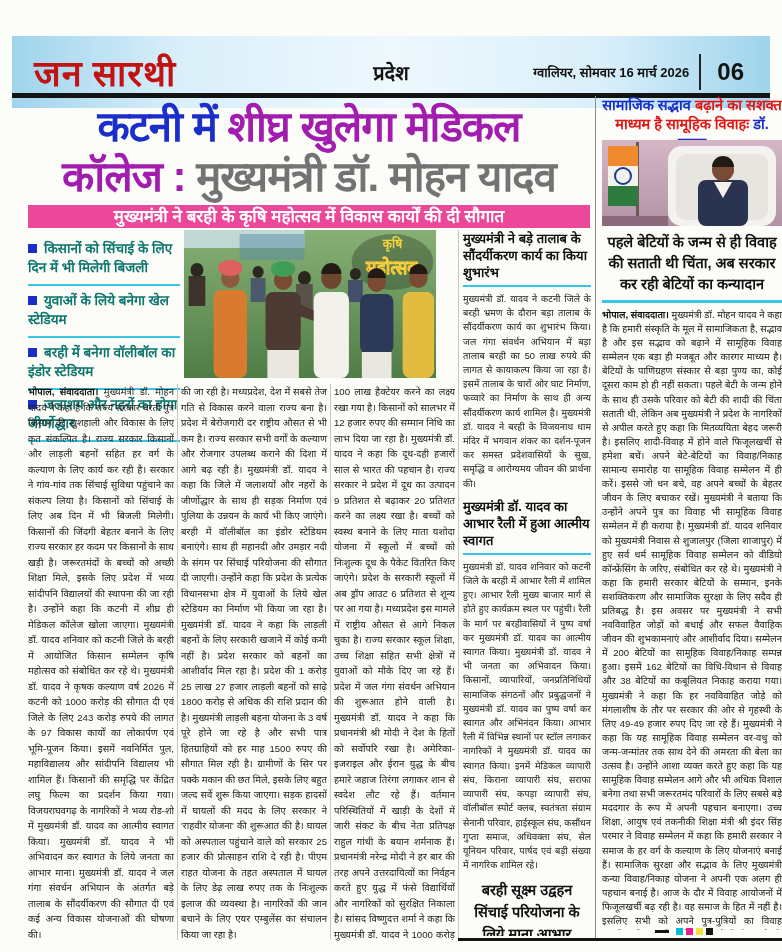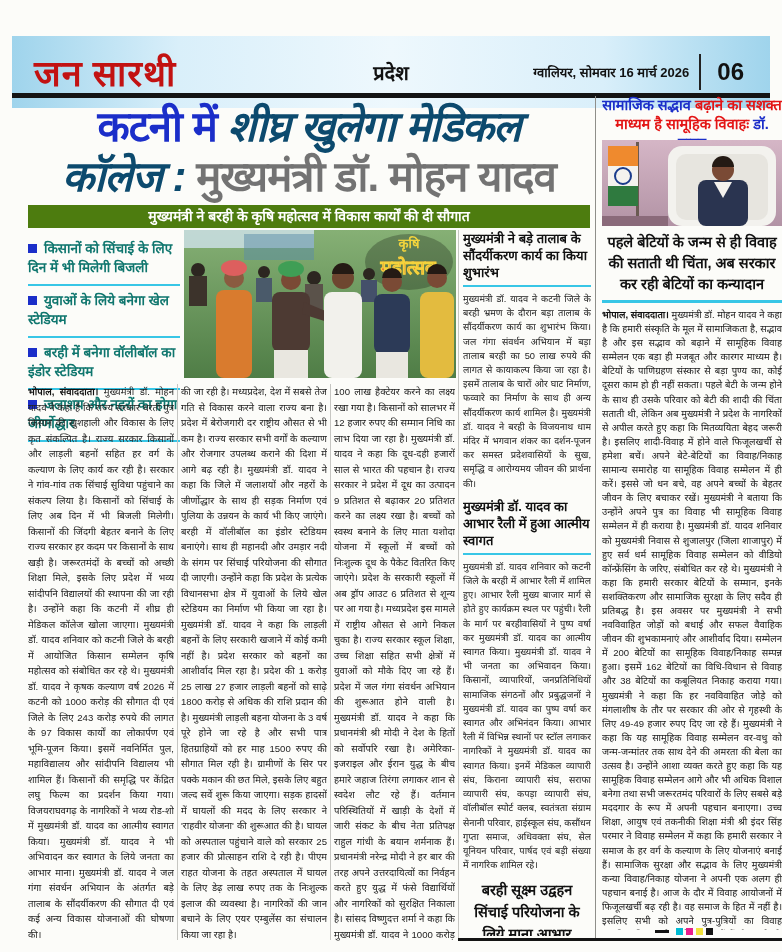--- a/index.html
+++ b/index.html
@@ -18,31 +18,31 @@
   .masthead { font-size:36px; font-weight:bold; color:#c21212; padding-left:22px; letter-spacing:1px; font-family:"Liberation Serif", serif; }
   .section-label { position:absolute; left:0; right:0; text-align:center; font-size:20px; font-weight:bold; color:#111; }
   .band-right { position:absolute; right:22px; top:0; height:100%; display:flex; align-items:center; }
   .dateline { font-size:13px; font-weight:bold; color:#111; padding-right:10px; }
   .pageno { font-size:24px; font-weight:bold; color:#111; border-left:2px solid #222; padding:4px 4px 4px 16px; }
   .double-rule { position:absolute; left:12px; top:93px; width:758px; height:3px; border-top:4px solid #141414; border-bottom:1px solid #141414; }
 
   
   .headline { position:absolute; left:28px; top:102px; width:562px; text-align:center; font-weight:bold; font-size:42px; line-height:50px; letter-spacing:-1px; }
   .hl-blue { color:#1b2ec9; }
-  .hl-black { color:#0c4a6e;font-style:italic; }
+  .hl-black { color:#a21caf; }
   .hl-red { color:#737373; }
-  .strap { position:absolute; left:28px; top:205px; width:562px; height:23px; background:#4d7c0f; color:#fff; font-weight:bold; font-size:14px; line-height:23px; text-align:center; }
+  .strap { position:absolute; left:28px; top:205px; width:562px; height:23px; background:#ec4899; color:#fff; font-weight:bold; font-size:17px; line-height:23px; text-align:center; }
 
   
   .highlights { position:absolute; left:28px; top:234px; width:152px; }
   .hl-item { padding:5px 0 7px 0; font-size:13.5px; font-weight:bold; line-height:19px; color:#0f766e; border-bottom:2px solid #38c6e6; }
   .bullet-sq { display:inline-block; width:9px; height:9px; background:#1b2ec9; margin-right:7px; }
 
   
-  .photo-main { position:absolute; left:184px; top:230px; width:272px; height:148px; }
+  .photo-main { position:absolute; left:184px; top:230px; width:252px; height:148px; }
   .photo-main svg, .sb-photo svg { display:block; width:100%; height:100%; }
 
   
   .bodycol { position:absolute; top:384px; height:560px; overflow:hidden; font-size:9.6px; line-height:15.5px; text-align:justify; color:#222; }
   .bc1 { left:28px;  width:146px; }
   .bc2 { left:181px; width:146px; }
   .bc3 { left:334px; width:121px; }
   .byline { font-weight:bold; color:#111; }
   .vrule { position:absolute; width:1px; background:#c6c6c2; }
   .vr1 { left:177px; top:384px; height:556px; }

